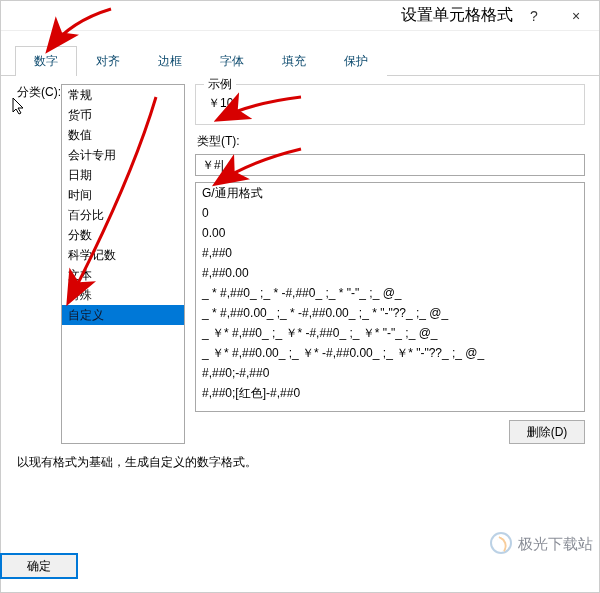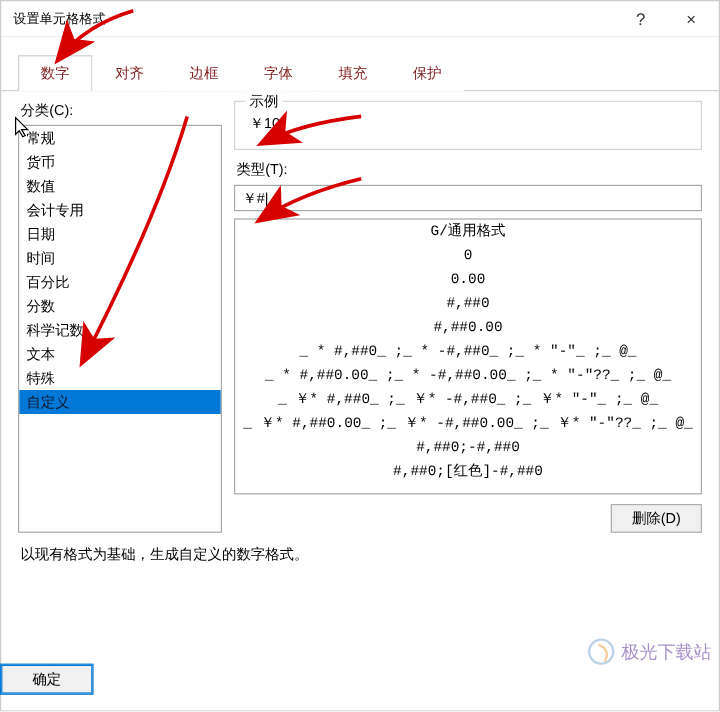--- a/index.html
+++ b/index.html
@@ -22,38 +22,38 @@
     flex-direction: column;
     position: relative;
   }
   .titlebar {
     display: flex;
     align-items: center;
     height: 30px;
     padding: 0 2px 0 10px;
     border-bottom: 1px solid #eee;
   }
-  .titlebar .title { flex: 1; font-size: 11px; }
+  .titlebar .title { flex: 1; font-size: 16px; text-align: right; }
   .titlebar .btn {
     width: 42px;
     height: 28px;
     display: flex;
     align-items: center;
     justify-content: center;
     font-size: 14px;
     color: #333;
   }
   .tabs {
     display: flex;
     padding: 14px 14px 0 14px;
     border-bottom: 1px solid #d0d0d0;
   }
   .tab {
     padding: 6px 18px;
-    color: #7f1d1d;
+    color: #0c4a6e;
     border: 1px solid transparent;
     border-bottom: none;
     position: relative;
     top: 1px;
     background: #fff;
     cursor: pointer;
   }
   .tab.active {
     border-color: #d0d0d0;
     background: #fff;
@@ -65,21 +65,21 @@
     flex-direction: column;
     position: relative;
   }
   .upper {
     display: flex;
     height: 360px;
   }
   .left {
     width: 170px;
     display: flex;
-    flex-direction: column;
+    flex-direction: row;
   }
   .cat-label { margin: 0 0 3px 2px; }
   .cat-list {
     flex: 1;
     border: 1px solid #a8a8a8;
     overflow-y: auto;
     background: #fff;
     min-height: 0;
   }
   .cat-item {
@@ -125,22 +125,21 @@
     margin-top: 6px;
     overflow-y: scroll;
     background: #fff;
     min-height: 0;
   }
   .fmt-item {
     padding: 1px 6px;
     line-height: 18px;
     white-space: nowrap;
     cursor: pointer;
-    font-family: Liberation Mono, monospace;
-    text-align: center;
+    font-family: Liberation Sans, sans-serif;
   }
   .delete-row {
     display: flex;
     justify-content: flex-end;
     margin-top: 8px;
   }
   .hint { margin: 10px 0 0 2px; }
   .btnrow {
     display: flex;
     justify-content: space-between;
@@ -163,25 +162,25 @@
   }
   .annot {
     position: absolute;
     pointer-events: none;
   }
   .watermark {
     position: absolute;
     right: 6px;
     bottom: 38px;
     display: flex;
-    align-items: center;
+    align-items: flex-end;
     gap: 6px;
     opacity: 0.5;
     font-size: 15px;
-    color: #4c1d95;
+    color: #0f172a;
   }
   .watermark .circle {
     width: 22px; height: 22px; border-radius: 50%;
     border: 2px solid #7aa5cc; position: relative;
   }
   .watermark .circle::after {
     content:""; position:absolute; left:4px; top:4px;
     width:10px; height:10px; border:2px solid #f29d3a;
     border-left:none; border-bottom:none;
     transform: rotate(25deg);

